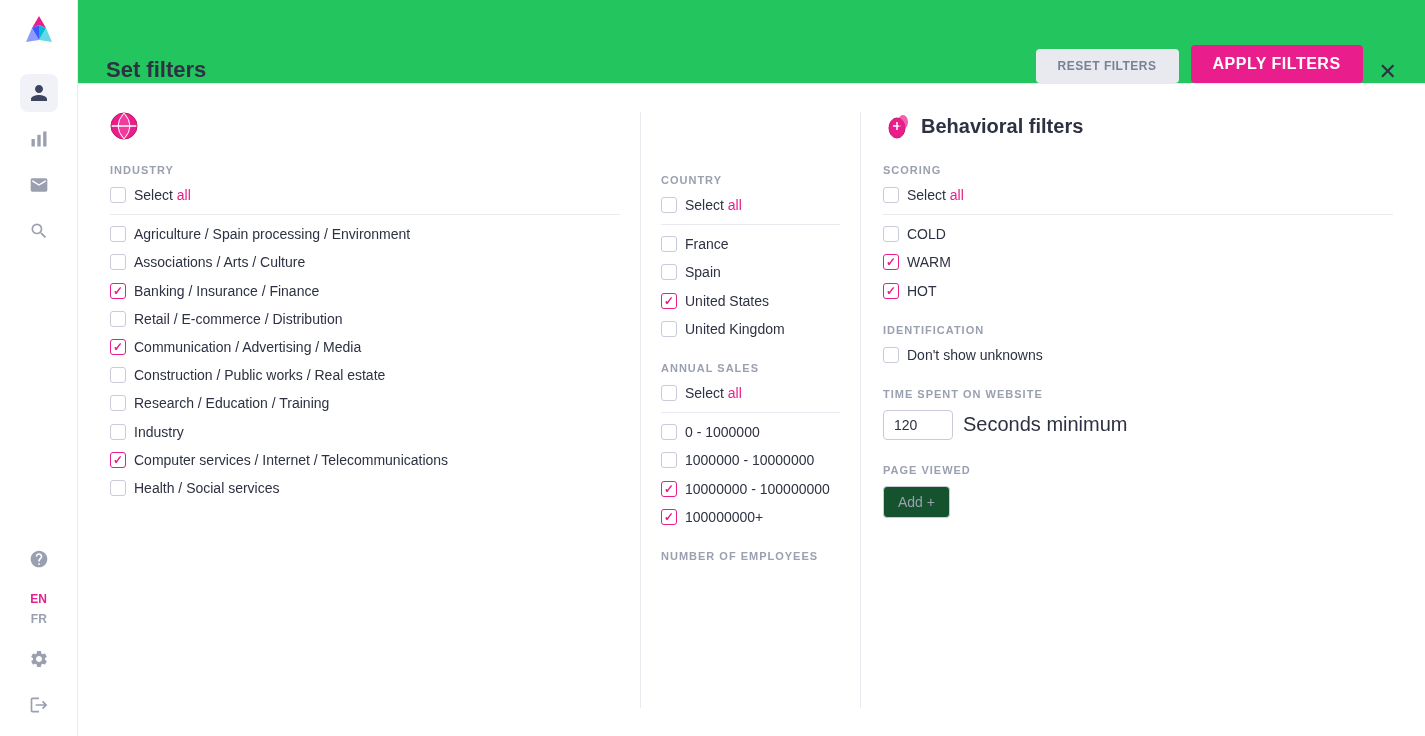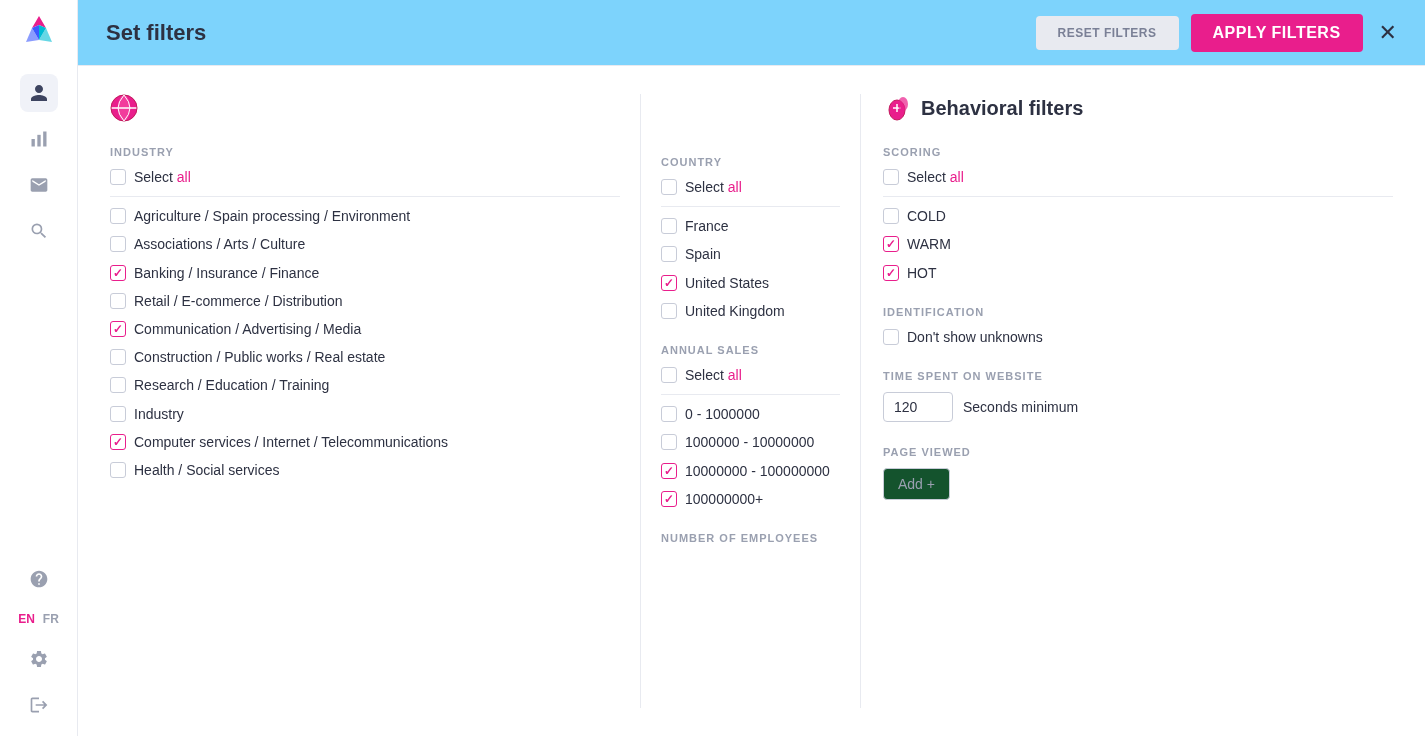--- a/index.html
+++ b/index.html
@@ -31,47 +31,48 @@
       justify-content: center;
       border-radius: 8px;
       cursor: pointer;
       color: #9aa0b0;
     }
     .sidebar-icon.active { background: #f0f2f8; color: #3d4460; }
     .sidebar-icon svg { width: 20px; height: 20px; }
     .sidebar-spacer { flex: 1; }
     .lang-switcher {
       display: flex;
-      flex-direction: row;
+      flex-direction: column;
       gap: 2px;
       font-size: 12px;
       font-weight: 600;
       color: #9aa0b0;
       margin: 4px 0;
+      text-align: right;
     }
     .lang-switcher span { cursor: pointer; padding: 2px 3px; }
     .lang-switcher span.active { color: #e91e8c; }
 
     
     .main {
       flex: 1;
       display: flex;
       flex-direction: column;
       overflow: hidden;
       background: #fff;
     }
 
     
     .header {
       display: flex;
-      align-items: center;
+      align-items: flex-end;
       padding: 0 28px;
-      height: 66px;
+      height: 84px;
       border-bottom: 1px solid #e8eaf0;
-      background: #7dd3fc;
+      background: #22c55e;
       flex-shrink: 0;
     }
     .header-title {
       font-size: 22px;
       font-weight: 600;
       color: #2d3142;
       flex: 1;
     }
     .btn-reset {
       background: #e8eaf0;
@@ -214,21 +215,21 @@
     .time-input {
       width: 70px;
       border: 1.5px solid #c8ccd8;
       border-radius: 4px;
       padding: 6px 10px;
       font-size: 14px;
       color: #2d3142;
       outline: none;
     }
     .time-label {
-      font-size: 14px;
+      font-size: 20px;
       color: #2d3142;
     }
 
     
     .add-btn {
       display: flex;
       align-items: center;
       gap: 6px;
       border: 1.5px solid #c8ccd8;
       border-radius: 4px;

